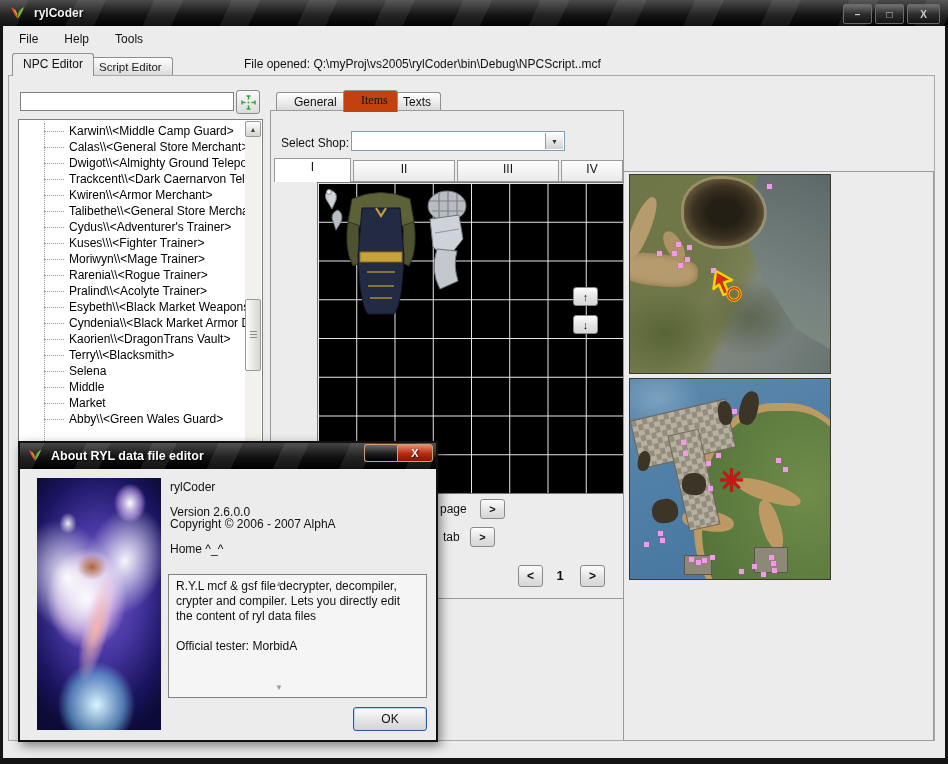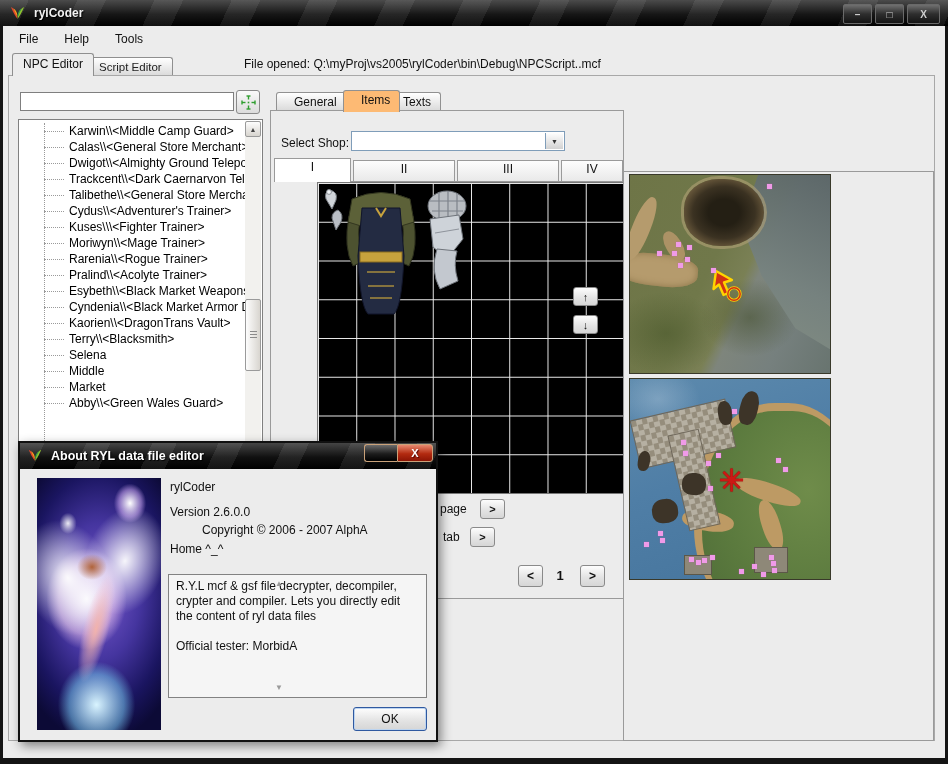--- a/index.html
+++ b/index.html
@@ -46,21 +46,21 @@
   .tree-vline{position:absolute;left:25px;top:3px;height:318px;border-left:1px dotted #9a9a9a;}
   .tree-scroll{position:absolute;top:1px;right:1px;bottom:1px;width:16px;background:#f2f1ee;}
   .tsc-up{position:absolute;top:0;left:0;width:16px;height:16px;border:1px solid #9a9a9a;border-radius:2px;
     background:linear-gradient(#fdfdfd,#d8d5cf);font-size:7px;color:#444;display:flex;align-items:center;justify-content:center;box-sizing:border-box;}
   .tsc-thumb{position:absolute;top:178px;left:0;width:16px;height:72px;border:1px solid #9a9a9a;border-radius:2px;
     background:linear-gradient(90deg,#fdfdfd,#d8d5cf);box-sizing:border-box;}
   .tsc-grip{position:absolute;left:4px;top:31px;width:7px;height:1px;background:#8a8a8a;box-shadow:0 3px 0 #8a8a8a,0 6px 0 #8a8a8a;}
   
   .subtab{position:absolute;top:92px;height:19px;padding:2px 9px 0 17px;border:1px solid #919191;border-bottom:none;border-radius:3px 3px 0 0;
     background:linear-gradient(#fff,#d9d9d9);box-sizing:border-box;font-size:12px;}
-  .subtab.sel{background:#fdba74;top:90px;height:22px;z-index:3;font-weight:normal;}
+  .subtab.sel{background:#c2410c;top:90px;height:22px;z-index:3;font-weight:normal;font-family:Liberation Serif, serif;}
   .itemspanel{position:absolute;left:270px;top:110px;width:354px;height:489px;border:1px solid #9a9a9a;background:#ececec;box-sizing:border-box;}
   .selshop-label{position:absolute;left:281px;top:136px;}
   .combo{position:absolute;left:351px;top:131px;width:214px;height:20px;border:1px solid #7f9db9;background:#fff;box-sizing:border-box;}
   .combo-btn{position:absolute;right:1px;top:1px;bottom:1px;width:17px;border-left:1px solid #7f9db9;
     background:linear-gradient(#fefefe,#d2d2d2);font-size:7px;color:#333;display:flex;align-items:center;justify-content:center;}
   .shoptab{position:absolute;top:160px;height:33px;border:1px solid #9a9a9a;background:linear-gradient(#fdfdfd,#dedede);
     box-sizing:border-box;text-align:center;line-height:17px;font-size:12px;}
   .shoptab.sel{top:158px;height:24px;background:#fff;z-index:2;border-bottom:none;}
   .shopstrip-line{position:absolute;left:274px;top:181px;width:350px;height:1px;background:#9a9a9a;}
   
@@ -207,20 +207,21 @@
 
         <div class="tree-row"><span>Karwin\\&lt;Middle Camp Guard&gt;</span></div>
 
         <div class="tree-row"><span>Calas\\&lt;General Store Merchant&gt;</span></div>
 
         <div class="tree-row"><span>Dwigot\\&lt;Almighty Ground Teleport</span></div>
 
         <div class="tree-row"><span>Trackcent\\&lt;Dark Caernarvon Tele</span></div>
 
 
+        <div class="tree-row"><span>Kwiren\\&lt;Armor Merchant&gt;</span></div>
 
         <div class="tree-row"><span>Talibethe\\&lt;General Store Merchan</span></div>
 
         <div class="tree-row"><span>Cydus\\&lt;Adventurer's Trainer&gt;</span></div>
 
         <div class="tree-row"><span>Kuses\\\&lt;Fighter Trainer&gt;</span></div>
 
         <div class="tree-row"><span>Moriwyn\\&lt;Mage Trainer&gt;</span></div>
 
         <div class="tree-row"><span>Rarenia\\&lt;Rogue Trainer&gt;</span></div>
@@ -363,21 +364,21 @@
       </div>
     </div>
     <div class="about-img">
       <div class="wing w1"></div>
       <div class="wing w2"></div>
       <div class="hair"></div>
       <div class="figure"></div>
     </div>
     <span class="dlg-line" style="top:37px;">rylCoder</span>
     <span class="dlg-line" style="top:62px;">Version 2.6.0.0</span>
-    <span class="dlg-line" style="top:80px;margin-left:32px;">Copyright ©  2006 - 2007 AlphA</span>
+    <span class="dlg-line" style="top:74px;">Copyright ©  2006 - 2007 AlphA</span>
     <span class="dlg-line" style="top:99px;">Home ^_^</span>
     <div class="dlg-textarea">R.Y.L mcf &amp; gsf file decrypter, decompiler, crypter and compiler. Lets you directly edit the content of ryl data files
 
 Official tester: MorbidA</div>
     <span class="ta-arrow" style="top:136px;">▲</span>
     <span class="ta-arrow" style="top:240px;">▼</span>
     <div class="ok-btn">OK</div>
   </div>
 
 </div>

